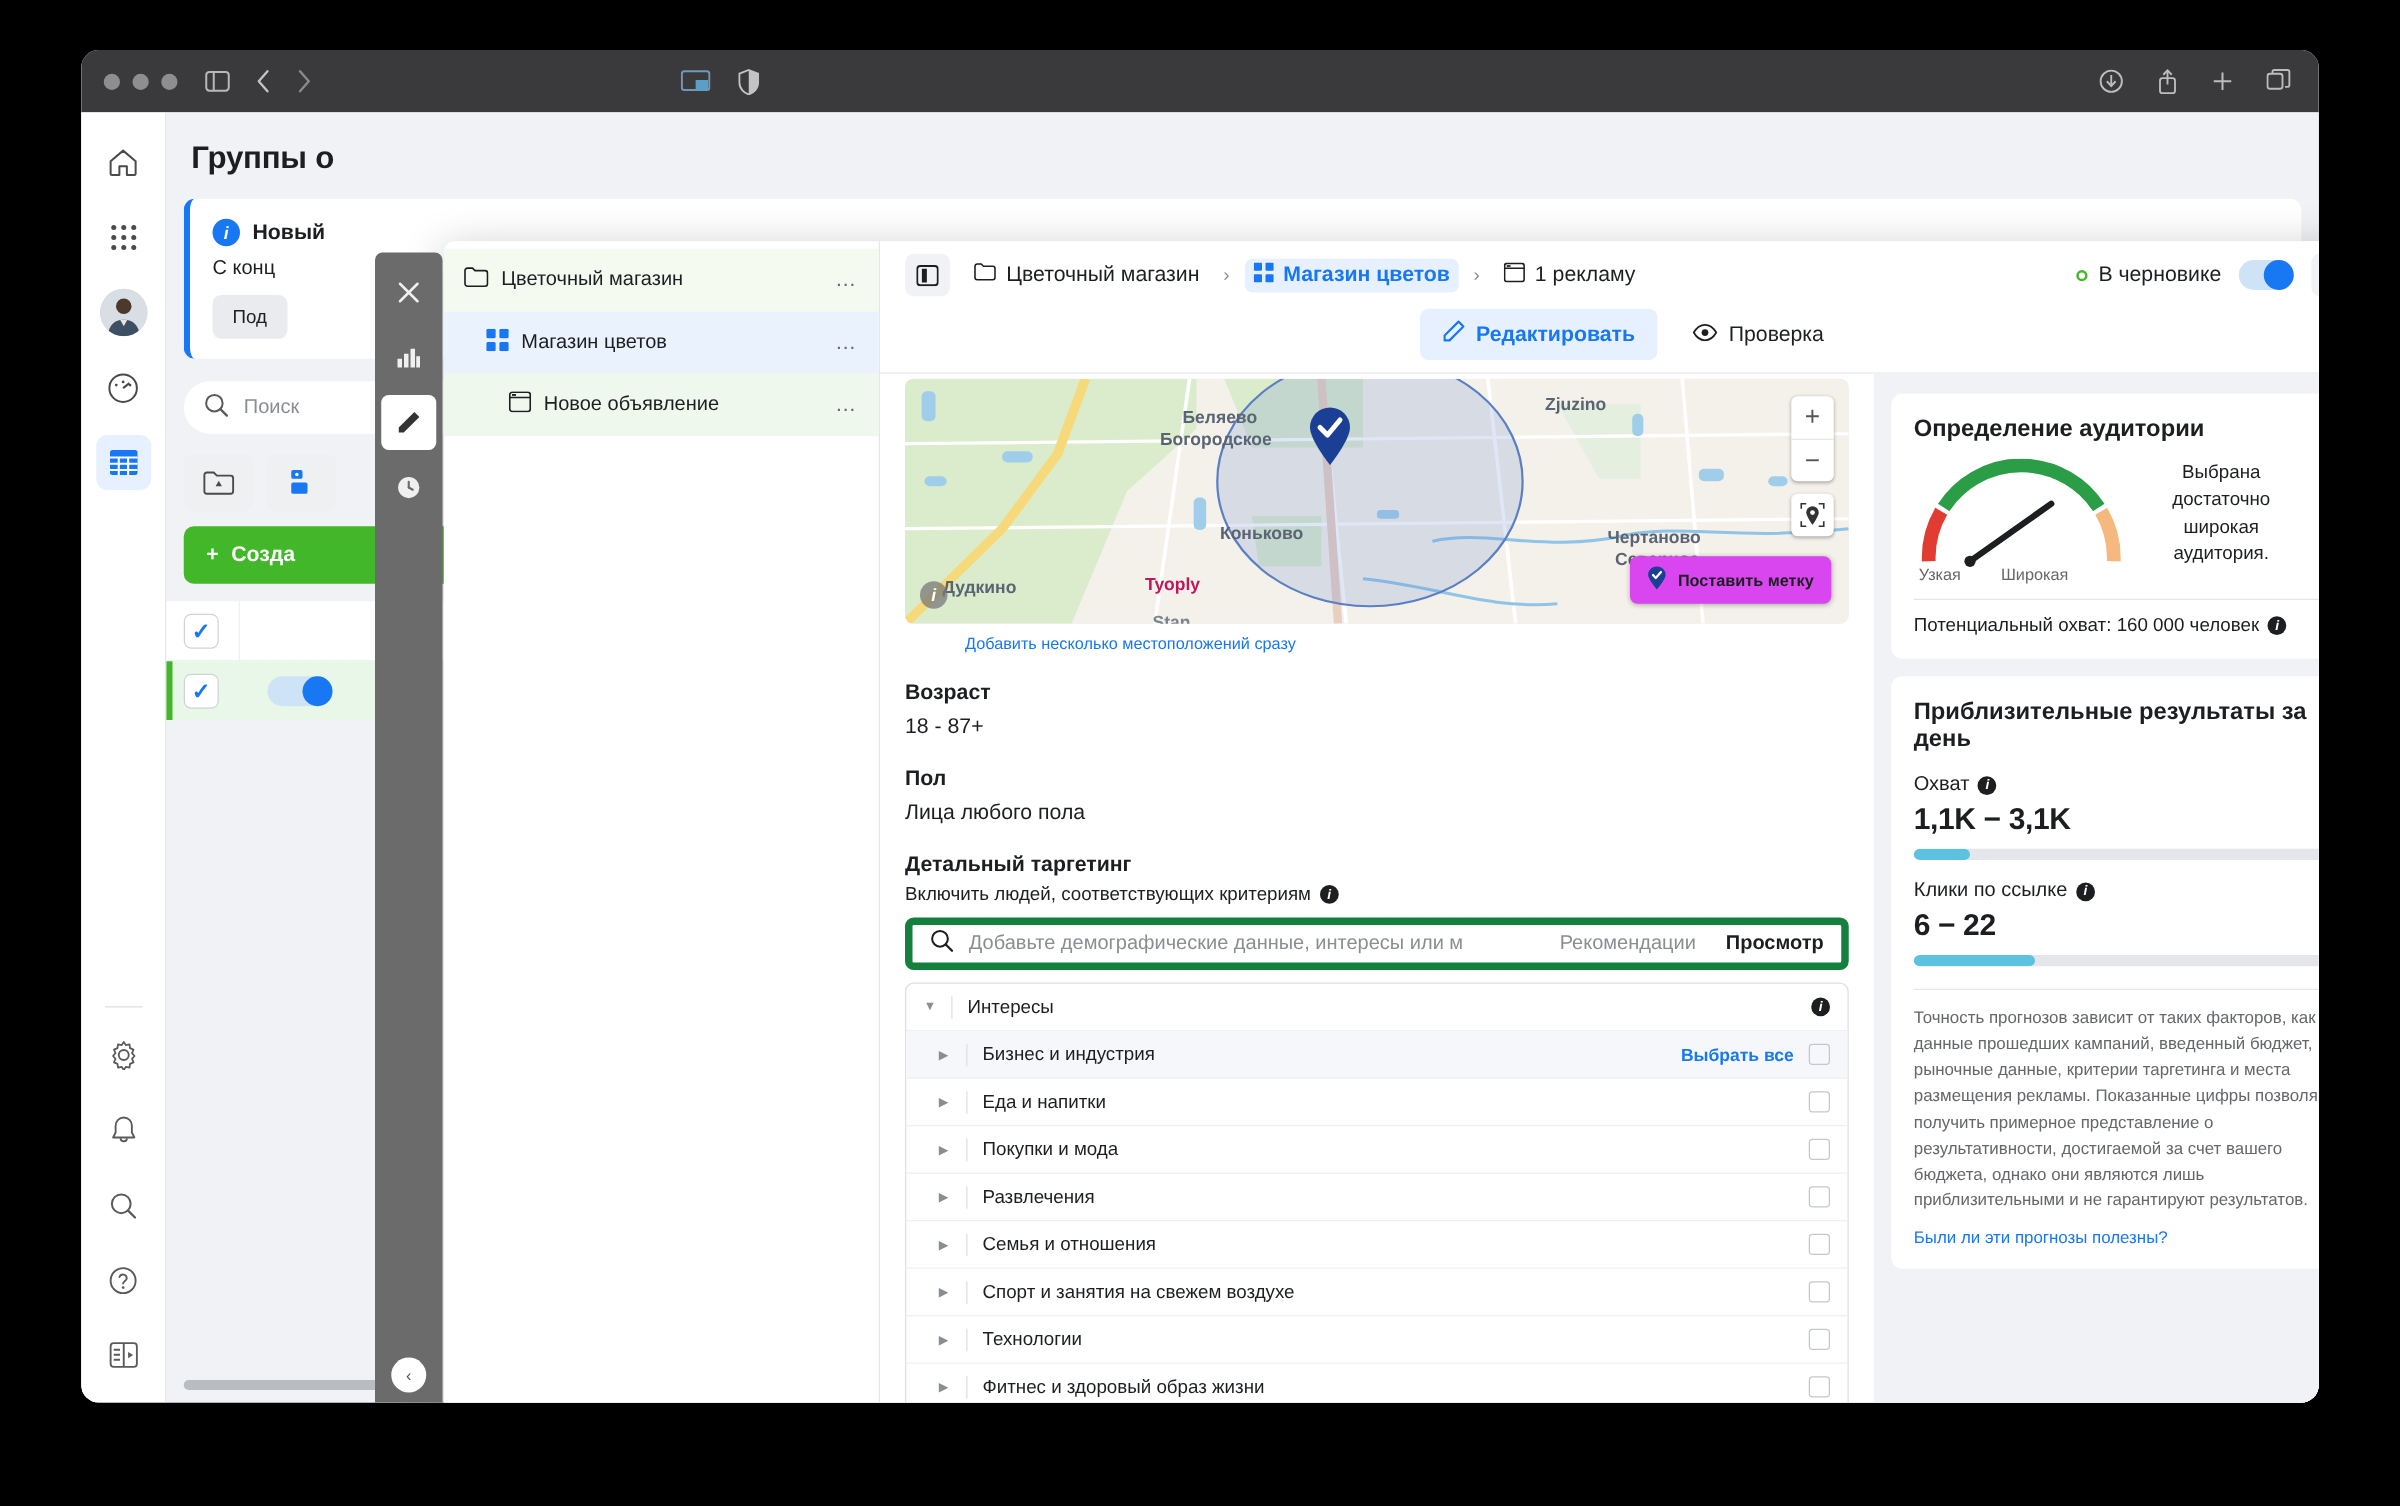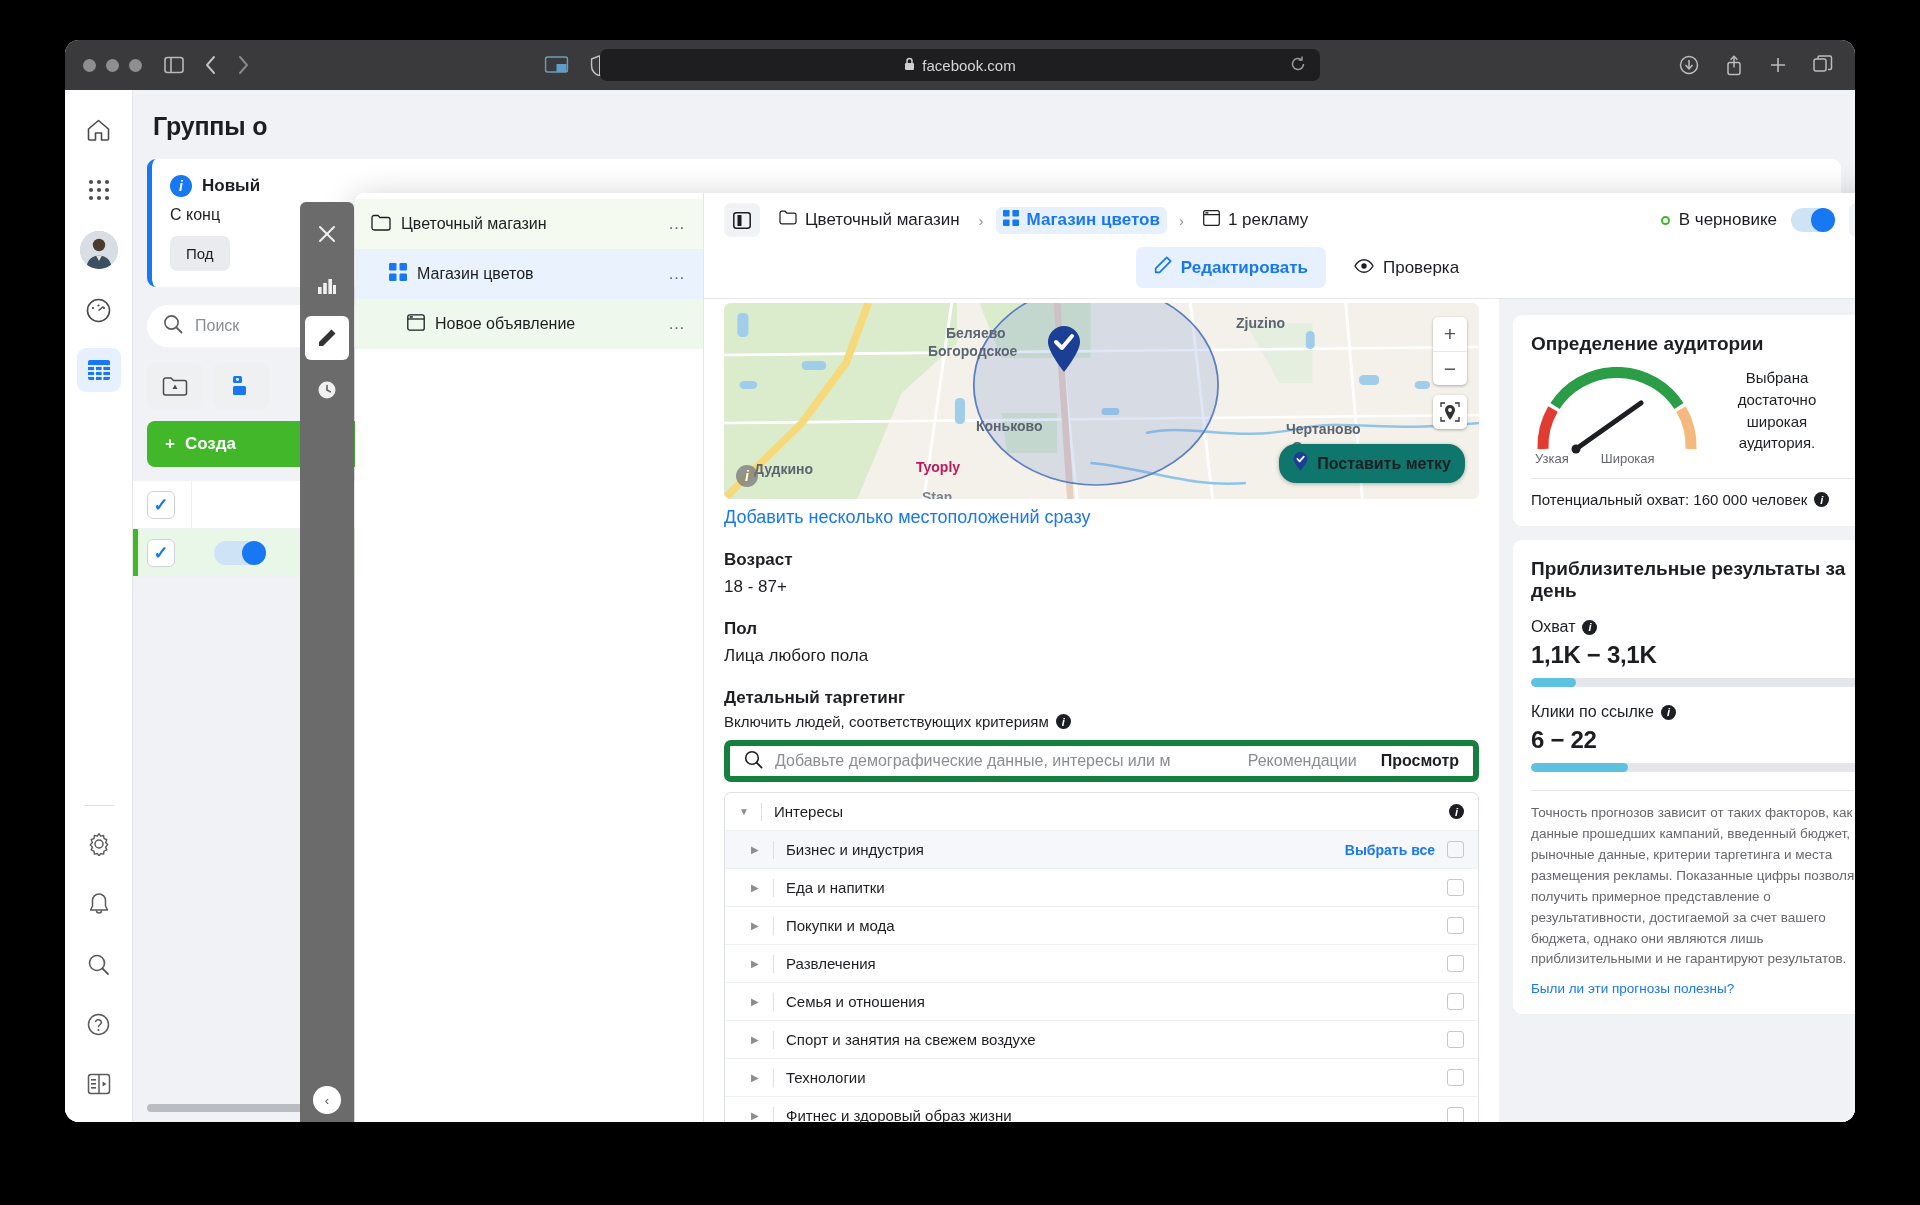--- a/index.html
+++ b/index.html
@@ -137,29 +137,29 @@
   .tabsrow { display: flex; justify-content: center; gap: 10px; padding-bottom: 10px; }
   .etab { display: flex; align-items: center; gap: 9px; padding: 9px 18px; border-radius: 7px; font-size: 17px; color: #1c1e21; font-weight: 400; }
   .etab.act { background: #e7f0fe; color: #1877f2; font-weight: 700; }
 
   .ed-body { flex: 1; display: flex; min-height: 0; background: #fff; }
   .form-col { flex: 1; overflow: hidden; padding: 0 20px; min-width: 0; position: relative; }
   .side-col { width: 410px; background: #f0f2f5; padding: 16px 14px; flex-shrink: 0; overflow: hidden; }
 
   
   .map { height: 196px; border-radius: 7px; overflow: hidden; position: relative; background: #f2efe9; margin-top: 4px; }
-  .maplink { color: #1877f2; font-size: 18px; margin-top: 8px; display: block; }
+  .maplink { color: #1877f2; font-size: 13px; margin-top: 8px; display: block; margin-left: 48px; }
   .map-ctrl { position: absolute; right: 12px; top: 14px; width: 34px; background: #fff; border-radius: 5px;
     box-shadow: 0 1px 3px rgba(0,0,0,.3); overflow: hidden; }
   .map-ctrl div { height: 34px; display:flex; align-items:center; justify-content:center; font-size: 21px; color: #555; }
   .map-ctrl div + div { border-top: 1px solid #e4e6eb; }
   .map-geo { position: absolute; right: 12px; top: 92px; width: 34px; height: 34px; background: #fff; border-radius: 5px;
     box-shadow: 0 1px 3px rgba(0,0,0,.3); display:flex; align-items:center; justify-content:center; color:#333; }
-  .map-pin-btn { position: absolute; right: 14px; bottom: 16px; background: #0f766e; border-radius: 17px;
-    box-shadow: 0 1px 4px rgba(0,0,0,.3); padding: 8px 14px; display: flex; align-items: center; gap: 9px; font-size: 16px; font-weight: 700; color: #1c1e21; }
+  .map-pin-btn { position: absolute; right: 14px; bottom: 16px; background: #d946ef; border-radius: 6px;
+    box-shadow: 0 1px 4px rgba(0,0,0,.3); padding: 8px 14px; display: flex; align-items: center; gap: 9px; font-size: 13px; font-weight: 700; color: #1c1e21; }
   .map-info { position: absolute; left: 12px; bottom: 12px; width: 22px; height: 22px; border-radius: 50%;
     background: rgba(120,120,120,.75); color: #fff; font-size: 14px; font-style: italic; font-weight: 700;
     display: flex; align-items: center; justify-content: center; }
 
   .f-label { font-size: 17px; font-weight: 700; color: #1c1e21; margin-top: 22px; }
   .f-value { font-size: 17px; color: #1c1e21; margin-top: 7px; }
   .f-sub { font-size: 15px; color: #1c1e21; margin-top: 5px; display: flex; align-items: center; gap: 7px; }
   .i-dark { width: 15px; height: 15px; border-radius: 50%; background: #1c1e21; color: #fff;
     display: inline-flex; align-items: center; justify-content: center; font-size: 11px; font-weight: 700; font-style: italic; flex-shrink: 0; }
 
@@ -231,35 +231,20 @@
       <span class="chrome-icon">
         <svg width="24" height="19" viewBox="0 0 24 19">
               <rect x="1" y="1" width="22" height="15" rx="2" fill="none" stroke="#6f9ab5" stroke-width="1.6"></rect>
               <rect x="12" y="8" width="10" height="8" fill="#5b9ec9"></rect>
             </svg>
       </span>
       <span class="chrome-icon">
         <svg width="17" height="21" viewBox="0 0 17 21">
               <path d="M8.5 1 L16 4 V11 C16 16 12 19.5 8.5 20.5 C5 19.5 1 16 1 11 V4 Z" fill="none" stroke="#c3c3c5" stroke-width="1.5"></path>
               <path d="M8.5 1 L16 4 V11 C16 16 12 19.5 8.5 20.5 Z" fill="#c3c3c5"></path>
-            </svg>
-      </span>
-    </div>
-    <div class="url-bar">
-      <span>
-        <svg width="11" height="14" viewBox="0 0 11 14">
-              <rect x="1" y="6" width="9" height="7" rx="1.3" fill="#cfcfd1"></rect>
-              <path d="M3 6 V4 a2.5 2.5 0 0 1 5 0 V6" fill="none" stroke="#cfcfd1" stroke-width="1.5"></path>
-            </svg>
-      </span>
-      <span>facebook.com</span>
-      <span class="url-reload">
-        <svg width="16" height="16" viewBox="0 0 16 16">
-              <path d="M13.5 8 a5.5 5.5 0 1 1 -1.8 -4.1" fill="none" stroke="#9a9a9c" stroke-width="1.5"></path>
-              <polyline points="12,0.6 12,4 8.6,4" fill="none" stroke="#9a9a9c" stroke-width="1.5"></polyline>
             </svg>
       </span>
     </div>
     <div class="chrome-right">
       <span class="chrome-icon">
         <svg width="20" height="20" viewBox="0 0 20 20">
               <circle cx="10" cy="10" r="8.5" fill="none" stroke="#bcbcbe" stroke-width="1.5"></circle>
               <line x1="10" y1="5" x2="10" y2="13.5" stroke="#bcbcbe" stroke-width="1.5"></line>
               <polyline points="6.5,10 10,13.8 13.5,10" fill="none" stroke="#bcbcbe" stroke-width="1.5"></polyline>
             </svg>

